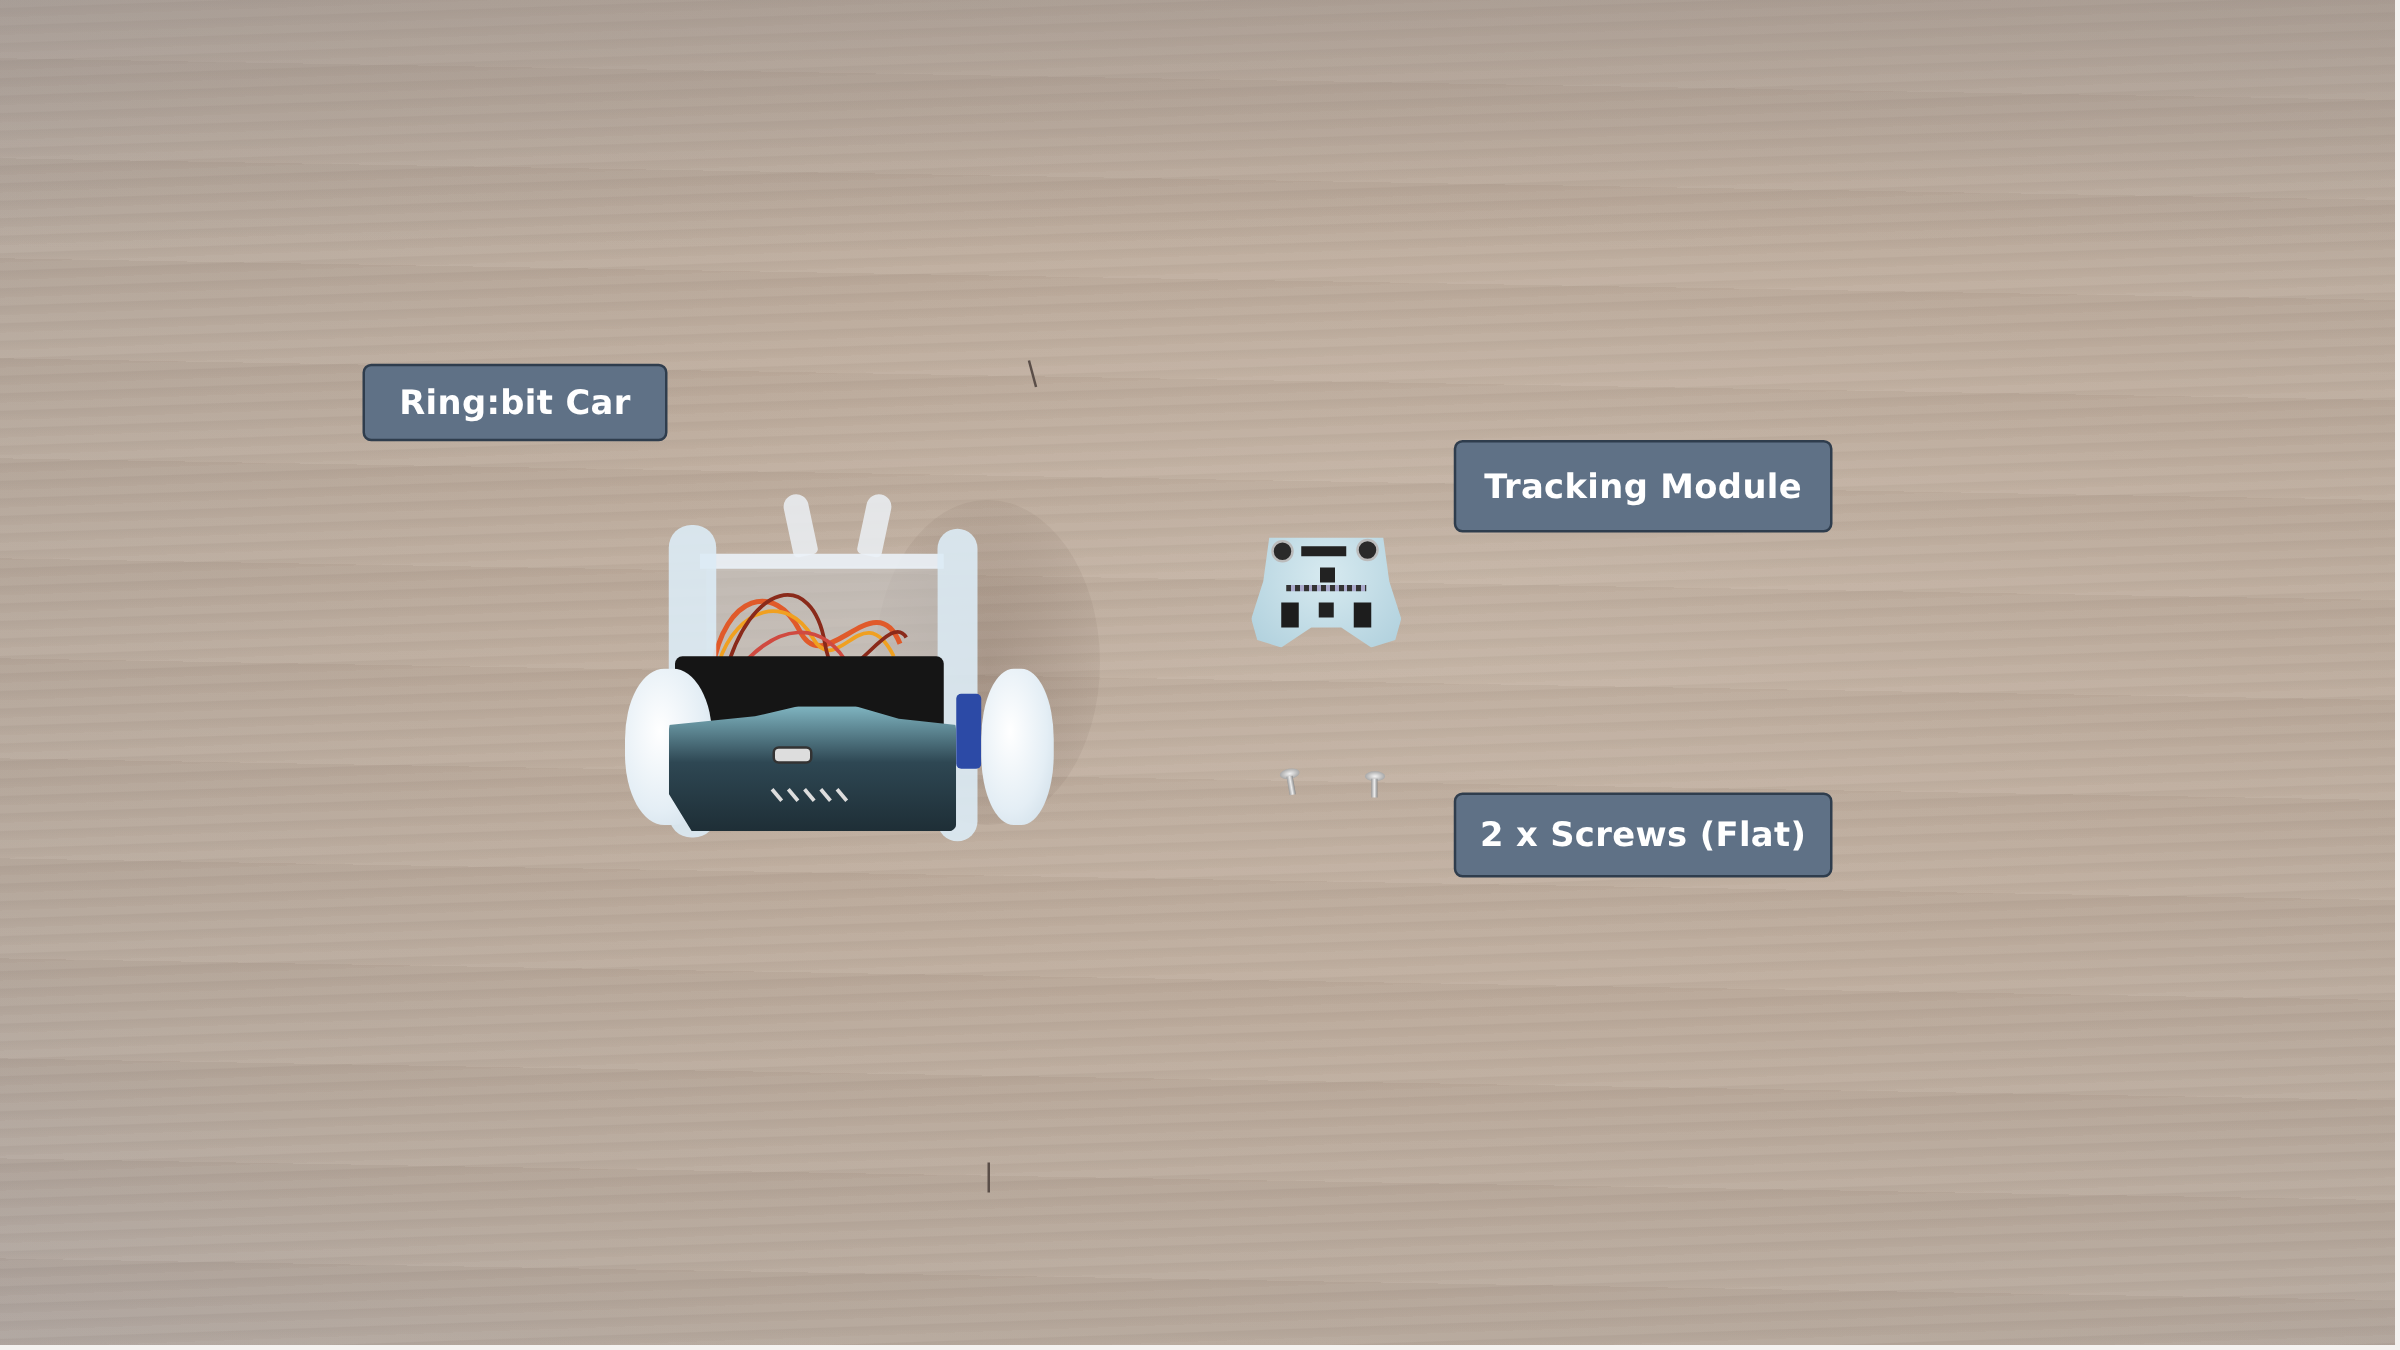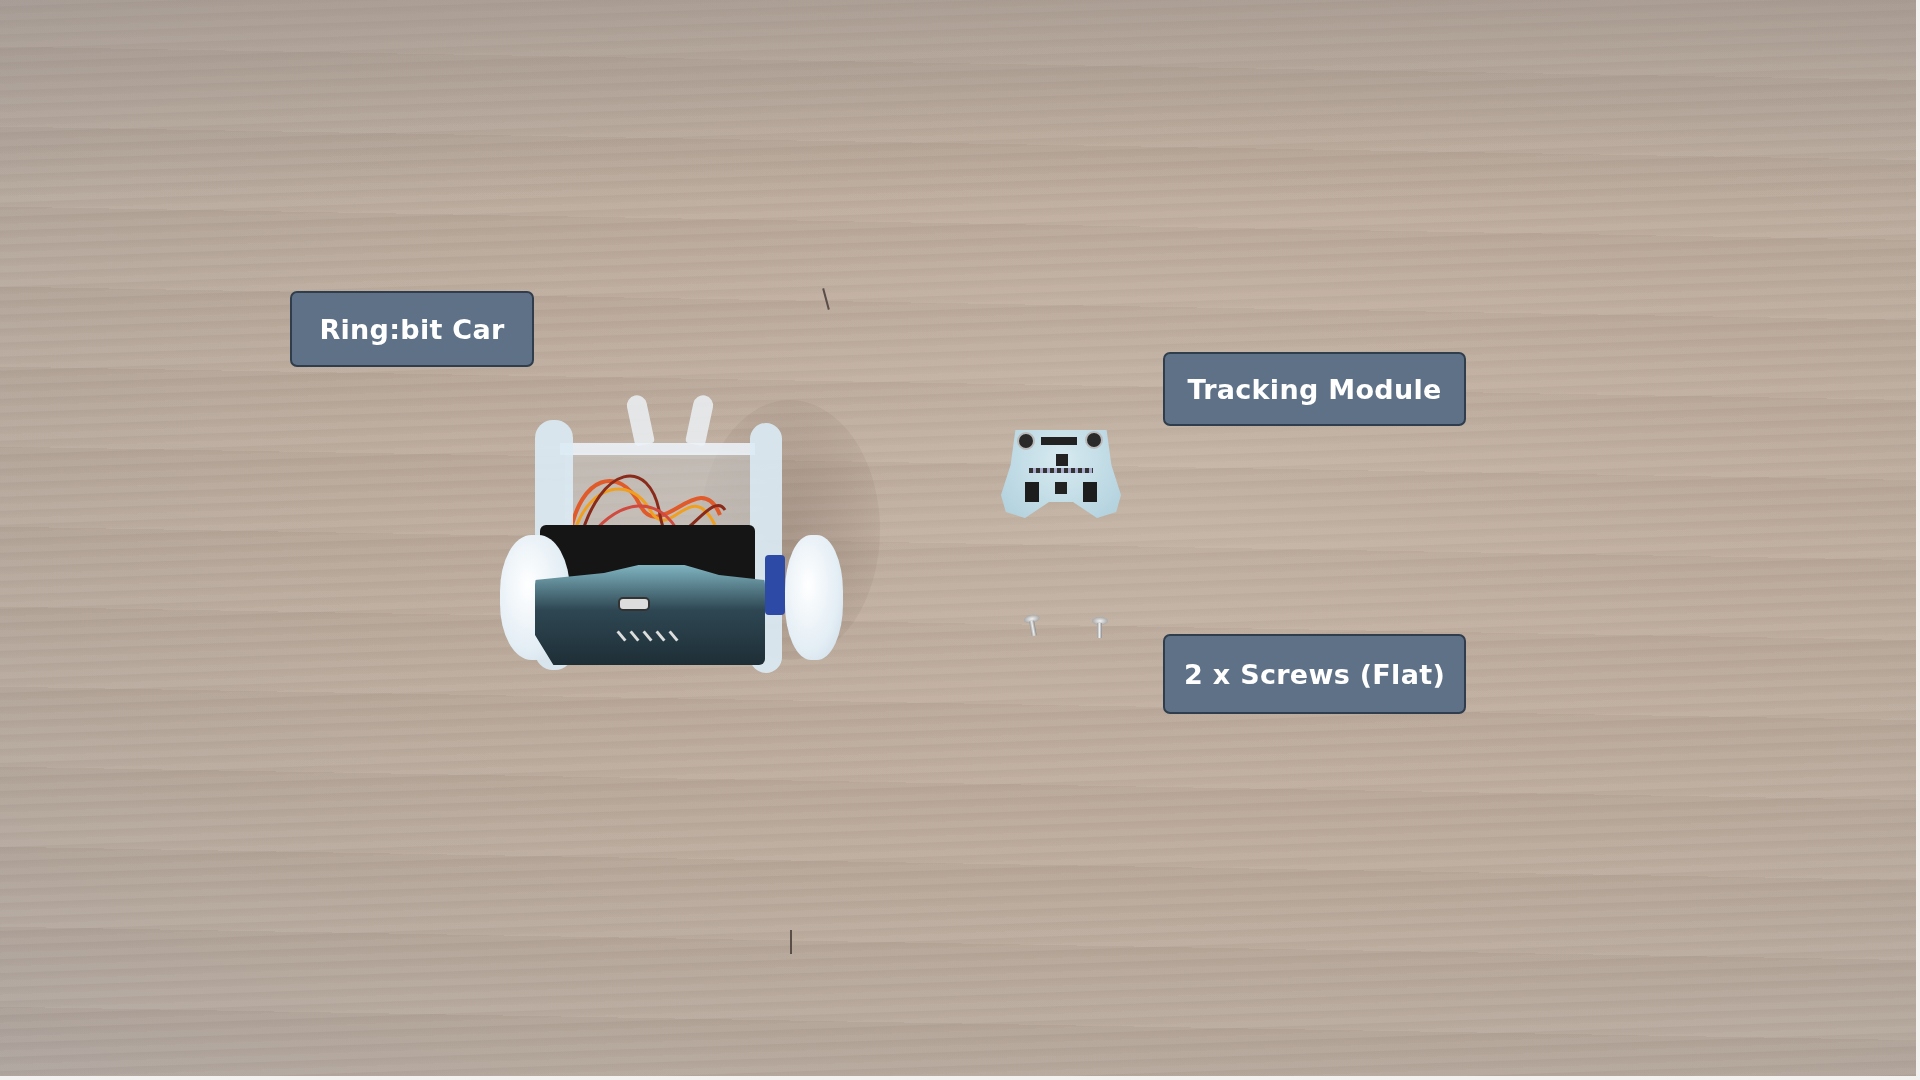--- a/index.html
+++ b/index.html
@@ -24,23 +24,23 @@
     background: #5f7186;
     border: 2px solid #2f3d4d;
     border-radius: 7px;
     color: #ffffff;
     font-weight: bold;
     font-size: 27px;
     display: flex; align-items: center; justify-content: center;
     box-sizing: border-box;
     letter-spacing: 0.3px;
   }
-  .label-car { left: 290px; top: 291px; width: 244px; height: 76px; }
+  .label-car { left: 290px; top: 291px; width: 244px; height: 62px; }
   .label-tracking { left: 1163px; top: 352px; width: 303px; height: 74px; }
-  .label-screws { left: 1163px; top: 634px; width: 303px; height: 80px; }
+  .label-screws { left: 1163px; top: 634px; width: 303px; height: 68px; }
 
   
   .car { position:absolute; left:500px; top:385px; width:330px; height:300px; }
   .shadow { position:absolute; left:700px; top:400px; width:180px; height:260px; border-radius:50%;
     background: radial-gradient(ellipse, rgba(90,70,60,0.25), rgba(90,70,60,0)); }
   .wheel { position:absolute; background: radial-gradient(ellipse at 40% 40%, #ffffff, #e4eef5 60%, #c9d9e4); border-radius: 45%; }
   .wheel-left { left:0; top:150px; width:70px; height:125px; }
   .wheel-right { left:285px; top:150px; width:58px; height:125px; }
   .frame-side { position:absolute; background: rgba(220,235,245,0.9); border-radius: 18px; }
   .frame-left { left:35px; top:35px; width:38px; height:250px; }

